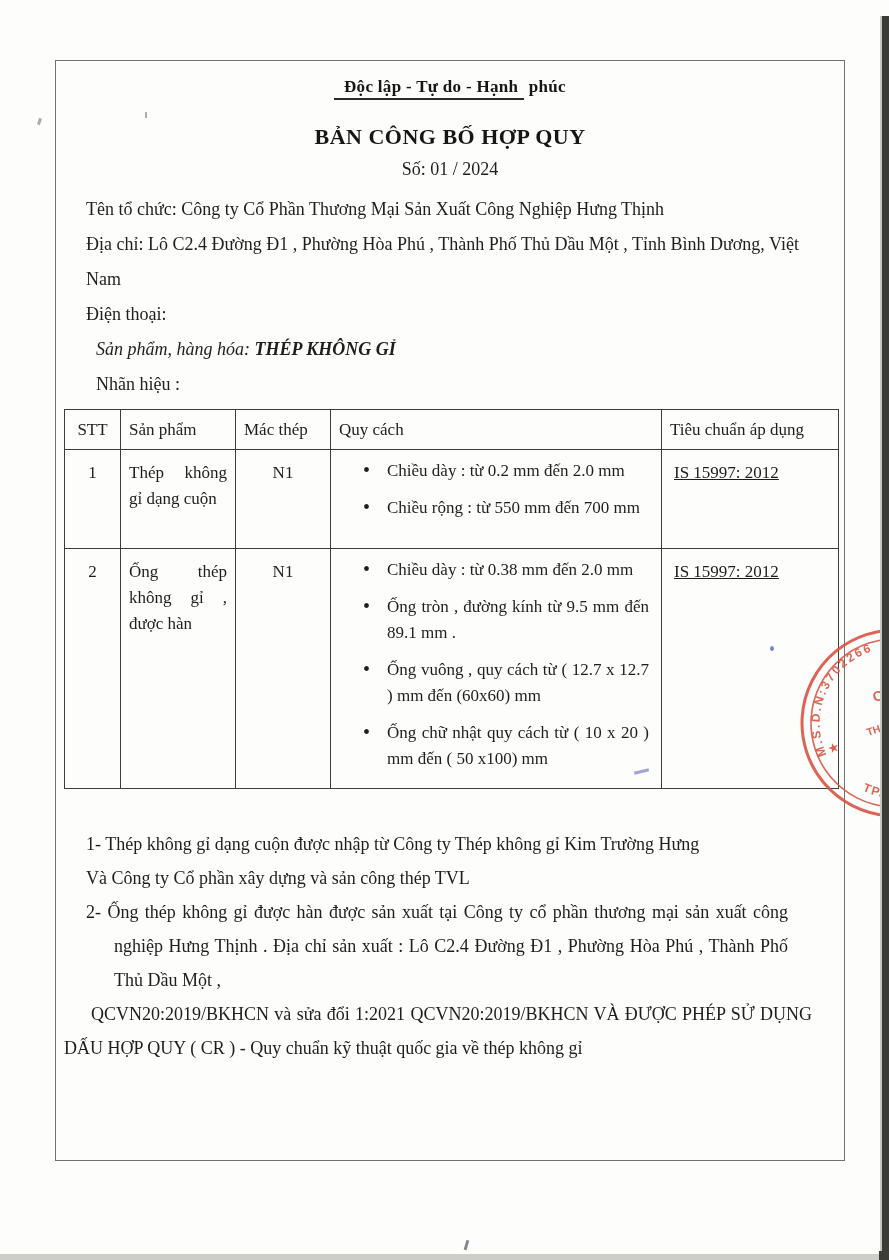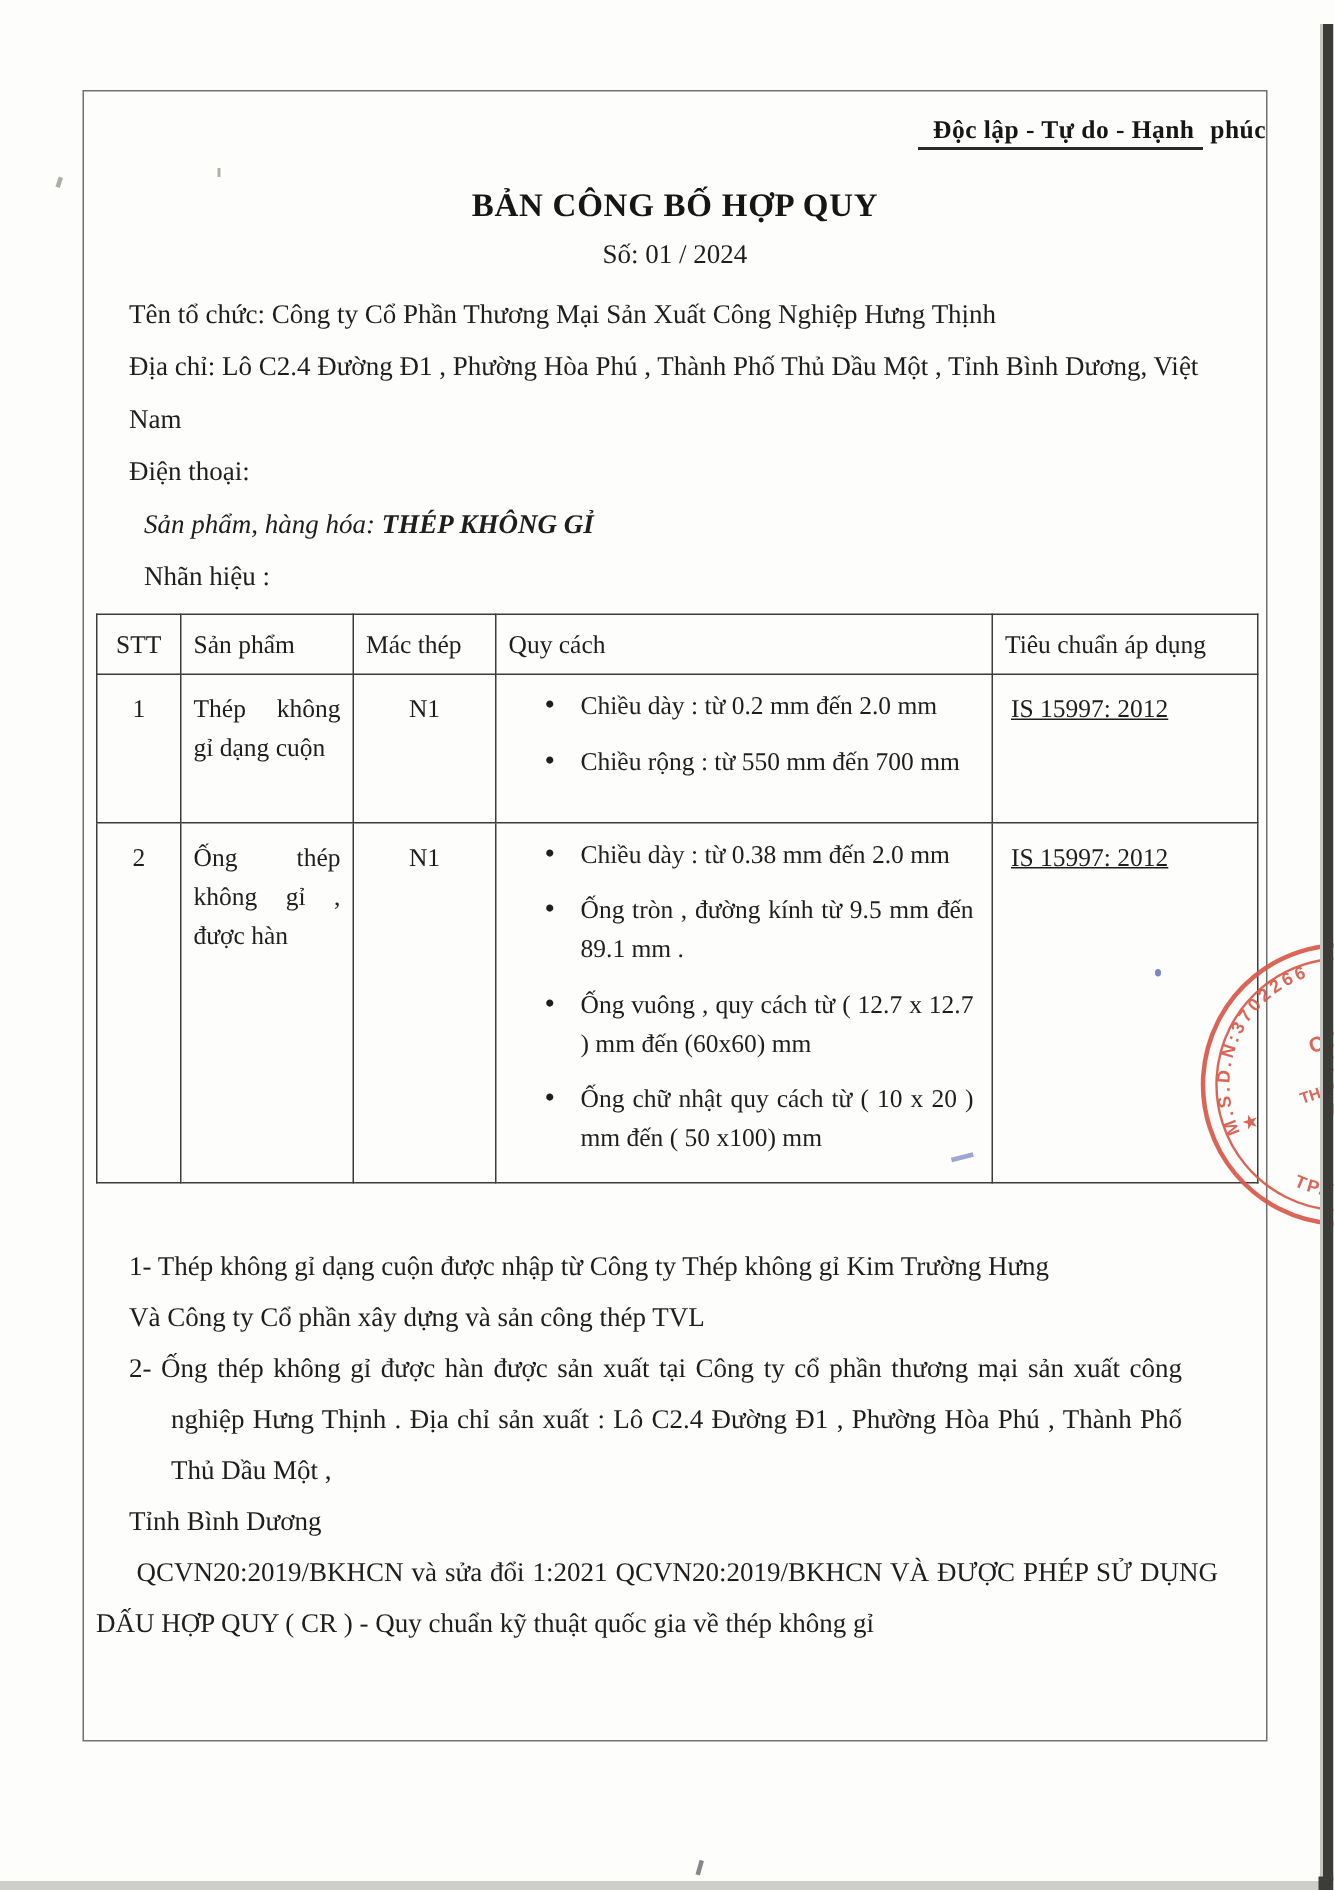--- a/index.html
+++ b/index.html
@@ -14,21 +14,21 @@
     position:absolute;left:55px;top:60px;width:790px;height:1101px;
     border:1.5px solid #71716d;box-sizing:border-box;
     padding:12px 0 0 0;
   }
   
   .nat-title{
     text-align:center;font-weight:bold;font-size:19px;letter-spacing:.6px;
     margin:0;color:#161616;
   }
   .motto{
-    text-align:right;font-weight:bold;font-size:17px;letter-spacing:.3px;
+    text-align:center;font-weight:bold;font-size:17px;letter-spacing:.3px;
     margin:4px 0 0 0;color:#161616;
   }
   .motto .u{border-bottom:2px solid #2a2a2a;padding:0 6px 2px 10px;}
   .doc-title{
     text-align:center;font-weight:bold;font-size:22px;letter-spacing:.5px;
     margin:27px 0 0 0;color:#161616;
   }
   .doc-number{text-align:center;font-size:18px;margin:9px 0 0 0;}
   
   .info{margin:12px 38px 0 30px;font-size:18px;line-height:35px;}
@@ -159,21 +159,20 @@
           </td>
           <td class="td-tc">IS 15997: 2012</td>
         </tr>
       </tbody>
   </table>
 
   <div class="notes">
     <p>1-  Thép không gỉ dạng cuộn được nhập từ Công ty Thép không gỉ Kim Trường Hưng</p>
     <p>Và Công ty Cổ phần xây dựng và sản công thép TVL</p>
     <p class="note-hang">2-  Ống thép không gỉ được hàn được sản xuất tại Công ty cổ phần thương mại sản xuất công nghiệp Hưng Thịnh . Địa chỉ sản xuất : Lô C2.4 Đường Đ1 , Phường Hòa Phú , Thành Phố Thủ Dầu Một ,</p>
-    <p>Tỉnh Bình Dương</p>
   </div>
   <p class="std-para">QCVN20:2019/BKHCN  và  sửa  đổi  1:2021  QCVN20:2019/BKHCN  VÀ  ĐƯỢC PHÉP SỬ DỤNG DẤU HỢP QUY ( CR ) -  Quy chuẩn kỹ thuật quốc gia về thép không gỉ</p>
 
 </div>
 
 <div class="stamp">
   <svg width="214" height="214" viewBox="-107 -107 214 214">
     <g transform="rotate(-18)" fill="none" stroke="#d95849" opacity="0.92">
       <circle r="93" stroke-width="3"></circle>
       <circle r="84" stroke-width="1.6"></circle>

